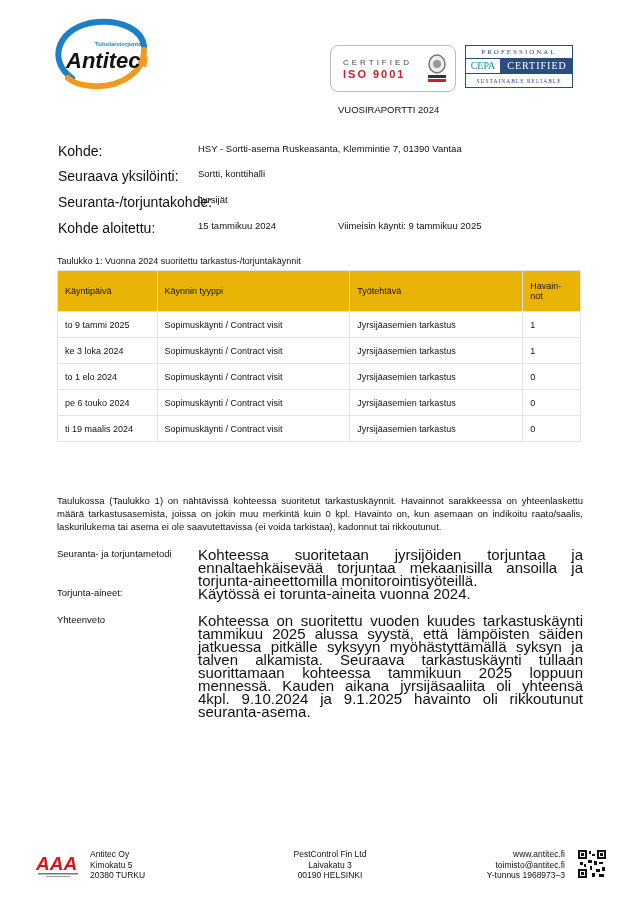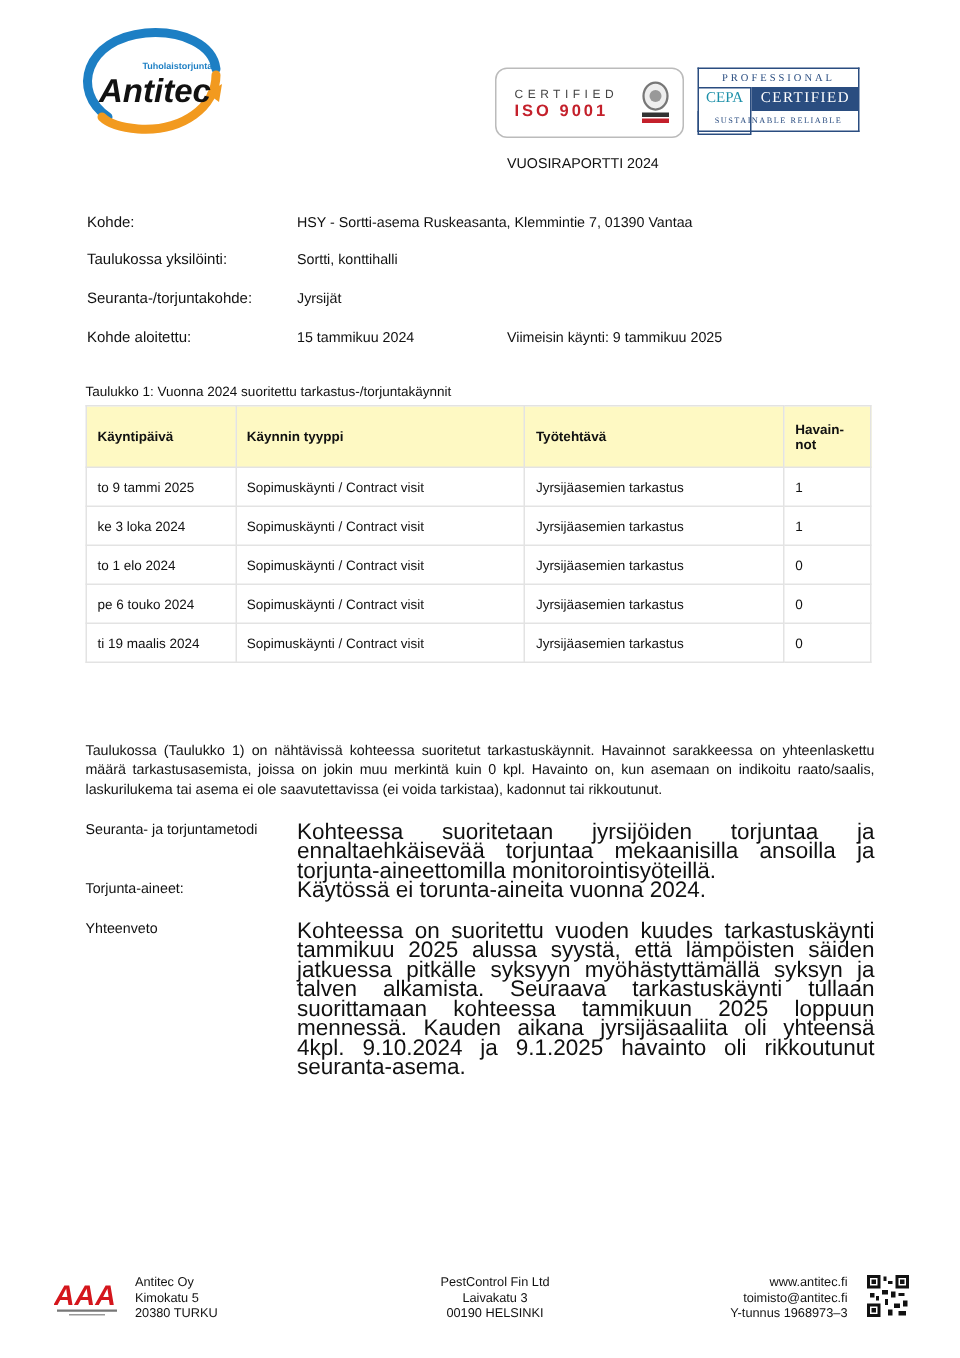--- a/index.html
+++ b/index.html
@@ -9,35 +9,35 @@
 
   
   .logo-antitec { left: 52px; top: 16px; width: 98px; height: 78px; }
   .iso-box { left: 330px; top: 45px; width: 124px; height: 45px; border: 1px solid #bbb; border-radius: 8px; }
   .iso-certified { position: absolute; left: 12px; top: 12px; font-size: 8px; letter-spacing: 3px; color: #444; }
   .iso-9001 { position: absolute; left: 12px; top: 22px; font-size: 11px; font-weight: bold; letter-spacing: 2px; color: #c4202b; }
   .bv-seal { position: absolute; left: 96px; top: 8px; width: 20px; height: 30px; }
   .cepa-box { left: 465px; top: 45px; width: 108px; height: 45px; }
   .cepa-top { position:absolute; left:0; top:0; width:108px; height:13px; border:1px solid #2a4d80; border-bottom:none; text-align:center; font-family:"Liberation Serif", serif; font-size:7px; letter-spacing:2px; color:#2a4d80; line-height:13px; box-sizing:border-box; }
   .cepa-mid { position:absolute; left:0; top:13px; width:108px; height:16px; display:flex; }
-  .cepa-left { width:36px; height:32px; border:1px solid #2a4d80; box-sizing:border-box; font-family:"Liberation Serif", serif; font-size:10px; color:#1b8fa8; text-align:center; line-height:14px; }
+  .cepa-left { width:36px; height:16px; border:1px solid #2a4d80; box-sizing:border-box; font-family:"Liberation Serif", serif; font-size:10px; color:#1b8fa8; text-align:center; line-height:14px; }
   .cepa-right { flex:1; background:#2a4d80; color:#fff; font-family:"Liberation Serif", serif; font-size:10px; letter-spacing:1px; text-align:center; line-height:16px; }
   .cepa-bot { position:absolute; left:0; top:29px; width:108px; height:14px; border:1px solid #2a4d80; border-top:none; box-sizing:border-box; text-align:center; font-family:"Liberation Serif", serif; font-size:5.5px; letter-spacing:1px; color:#2a4d80; line-height:14px; }
 
   .doc-title { left: 338px; top: 104px; font-size: 9.5px; }
 
-  .info-label { left: 58px; font-size: 10px; }
+  .info-label { left: 58px; font-size: 14px; }
   .info-value { left: 198px; font-size: 9.5px; }
   .info-extra { left: 338px; font-size: 9.5px; }
 
   .caption { left: 57px; top: 256px; font-size: 9px; }
 
   table.visits { position: absolute; left: 57px; top: 270px; width: 524px; border-collapse: collapse; font-size: 9px; }
   table.visits th, table.visits td { border: 1px solid #e3e3e3; text-align: left; padding: 0 0 0 7px; }
-  table.visits th { background: #fef9c3; font-weight: bold; height: 40px; }
+  table.visits th { background: #eab308; font-weight: normal; height: 40px; }
   table.visits td { height: 25px; }
   .col1 { width: 92px; } .col2 { width: 186px; } .col3 { width: 166px; } .col4 { width: 50px; }
 
   .para { left: 57px; top: 494px; width: 526px; font-size: 9.5px; line-height: 13px; text-align: justify; }
 
   .sec-label { left: 57px; font-size: 9.5px; }
   .sec-text { left: 198px; width: 385px; font-size: 15px; line-height: 13px; text-align: justify; }
 
   .footer-left { left: 90px; top: 849px; font-size: 8.5px; line-height: 10.5px; }
   .footer-mid { left: 260px; width: 140px; top: 849px; font-size: 8.5px; line-height: 10.5px; text-align: center; }
@@ -77,21 +77,21 @@
     <div class="cepa-left">CEPA</div>
     <div class="cepa-right">CERTIFIED</div>
   </div>
   <div class="cepa-bot">SUSTAINABLE RELIABLE</div>
 </div>
 
 <div class="abs doc-title">VUOSIRAPORTTI 2024</div>
 
 <div class="abs info-label" style="top:143px">Kohde:</div>
 <div class="abs info-value" style="top:143px">HSY - Sortti-asema Ruskeasanta, Klemmintie 7, 01390 Vantaa</div>
-<div class="abs info-label" style="top:168px">Taulukossa yksilöinti:</div>
+<div class="abs info-label" style="top:168px">Seuraava yksilöinti:</div>
 <div class="abs info-value" style="top:168px">Sortti, konttihalli</div>
 <div class="abs info-label" style="top:194px">Seuranta-/torjuntakohde:</div>
 <div class="abs info-value" style="top:194px">Jyrsijät</div>
 <div class="abs info-label" style="top:220px">Kohde aloitettu:</div>
 <div class="abs info-value" style="top:220px">15 tammikuu 2024</div>
 <div class="abs info-extra" style="top:220px">Viimeisin käynti: 9 tammikuu 2025</div>
 
 <div class="abs caption">Taulukko 1: Vuonna 2024 suoritettu tarkastus-/torjuntakäynnit</div>
 <table class="visits">
   <thead>

